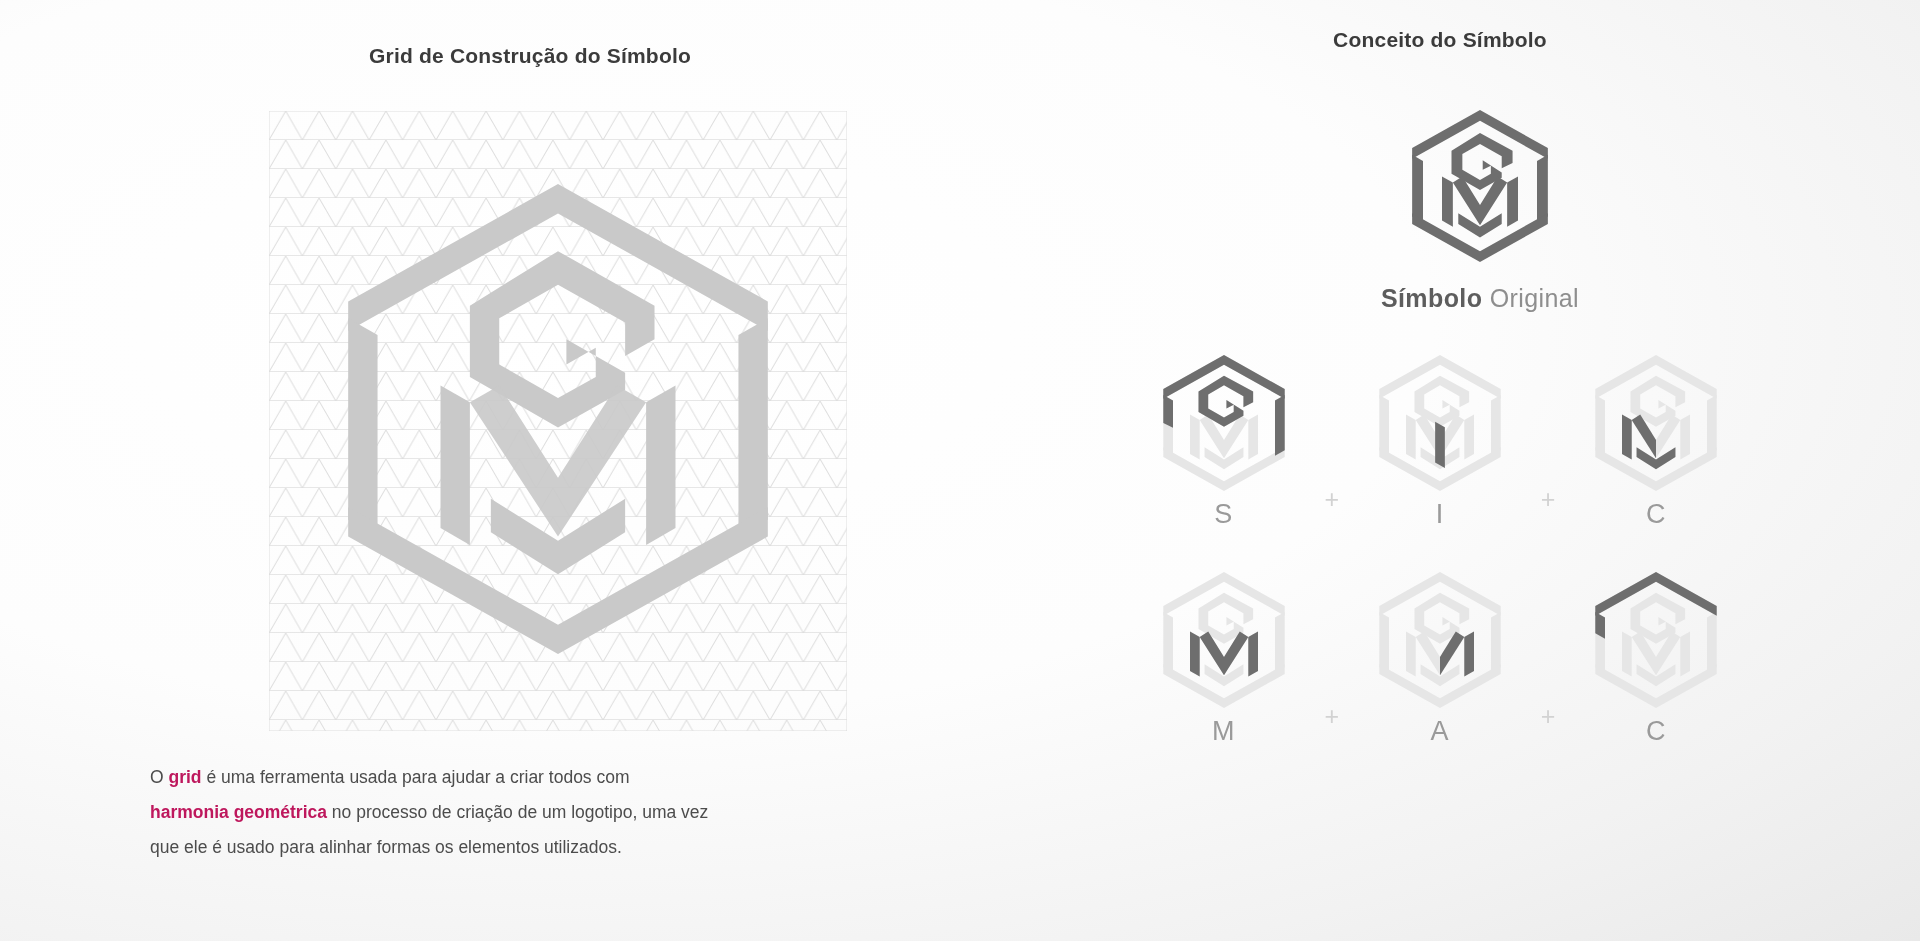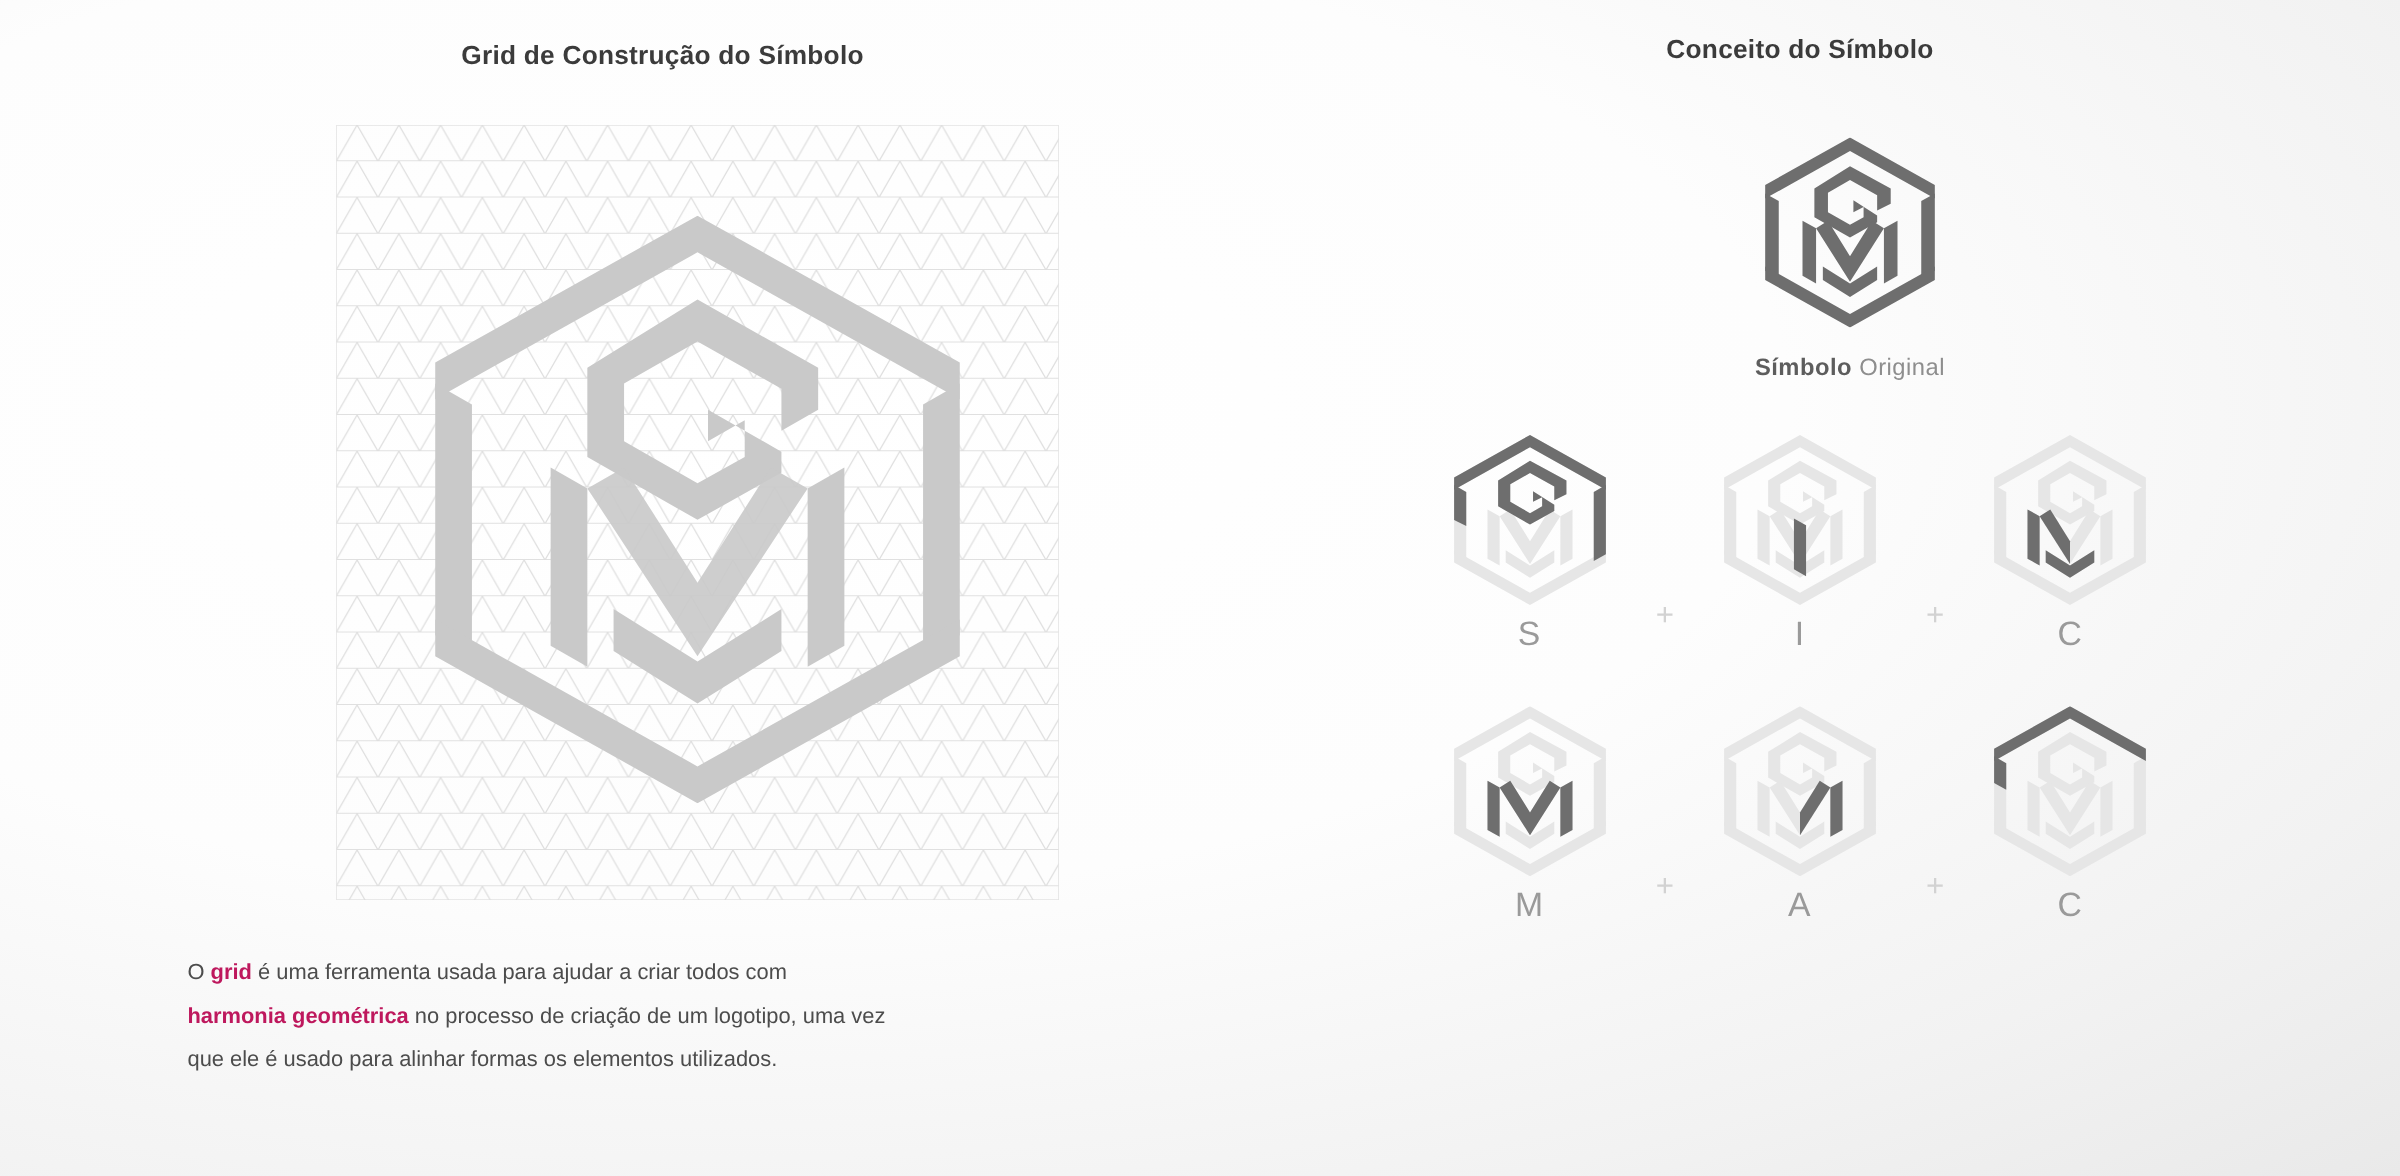--- a/index.html
+++ b/index.html
@@ -17,21 +17,21 @@
   .page {
     position: relative;
     width: 1920px;
     height: 941px;
   }
 
   
   .left-col {
     position: absolute;
     left: 150px;
-    top: 33px;
+    top: 44px;
     width: 790px;
   }
   .section-title {
     font-size: 21px;
     font-weight: bold;
     color: #3b3b3b;
     letter-spacing: 0.2px;
     text-align: center;
   }
   #grid-title { width: 700px; margin-left: 30px; }
@@ -79,21 +79,21 @@
     width: 660px;
   }
   #concept-title { width: 580px; text-align: center; }
 
   .original-block {
     margin-top: 58px;
     text-align: center;
   }
   .original-caption {
     margin-top: 22px;
-    font-size: 19px;
+    font-size: 25px;
     color: #8e8e8e;
     letter-spacing: 0.4px;
   }
   .original-caption b {
     color: #5d5d5d;
     font-weight: bold;
   }
 
   .letters-grid {
     margin-top: 42px;

